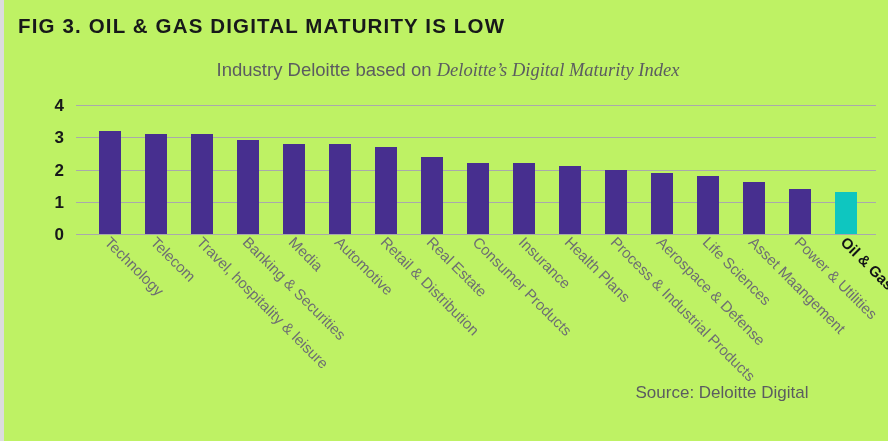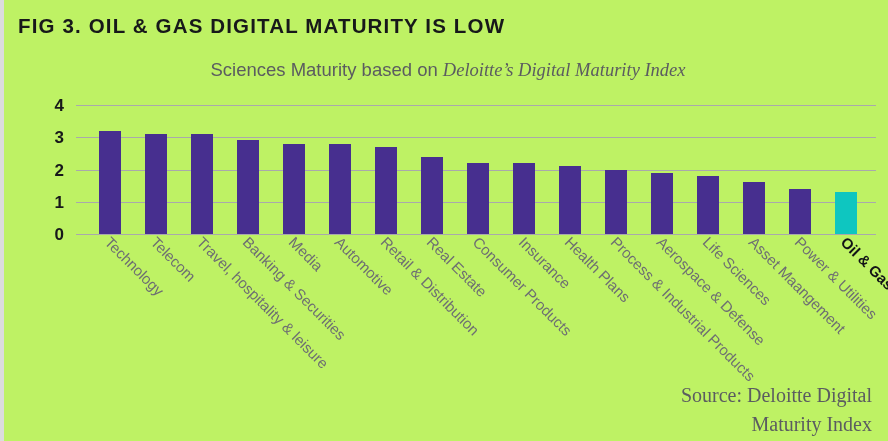--- a/index.html
+++ b/index.html
@@ -118,36 +118,35 @@
     color: #121316;
     font-weight: bold;
   }
 
   
   #source {
     position: absolute;
     right: 20px;
     top: 381px;
     width: 300px;
-    text-align: right;
-    font-size: 20px;
+    text-align: center;
+    font-size: 17px;
     color: #5b5c60;
     line-height: 1.45;
-    font-family: Liberation Serif, serif;
   }
 </style>
 </head>
 <body>
 
 <div id="figure">
 
   <div id="fig-title">FIG 3. OIL &amp; GAS DIGITAL MATURITY IS LOW</div>
 
   <div id="fig-subtitle">
-    <span>Sciences Maturity based on </span><span class="sub-em">Deloitte’s Digital Maturity Index</span>
+    <span>Industry Deloitte based on </span><span class="sub-em">Deloitte’s Digital Maturity Index</span>
   </div>
 
   <div id="yaxis">
       <div class="ytick" style="top: 121px;">0</div>
       <div class="ytick" style="top: 88.75px;">1</div>
       <div class="ytick" style="top: 56.5px;">2</div>
       <div class="ytick" style="top: 24.25px;">3</div>
       <div class="ytick" style="top: -8px;">4</div>
     </div>
 
@@ -191,16 +190,15 @@
       <div class="xlabel" style="left: 542.64px;">Process &amp; Industrial Products</div>
       <div class="xlabel" style="left: 588.64px;">Aerospace &amp; Defense</div>
       <div class="xlabel" style="left: 634.64px;">Life Sciences</div>
       <div class="xlabel" style="left: 680.64px;">Asset Maangement</div>
       <div class="xlabel" style="left: 726.64px;">Power &amp; Utilities</div>
       <div class="xlabel bold" style="left: 772.64px;">Oil &amp; Gas</div>
     </div>
 
   <div id="source">
     <div>Source: Deloitte Digital</div>
-    <div>Maturity Index</div>
   </div>
 
 </div>
 
 </body></html>

